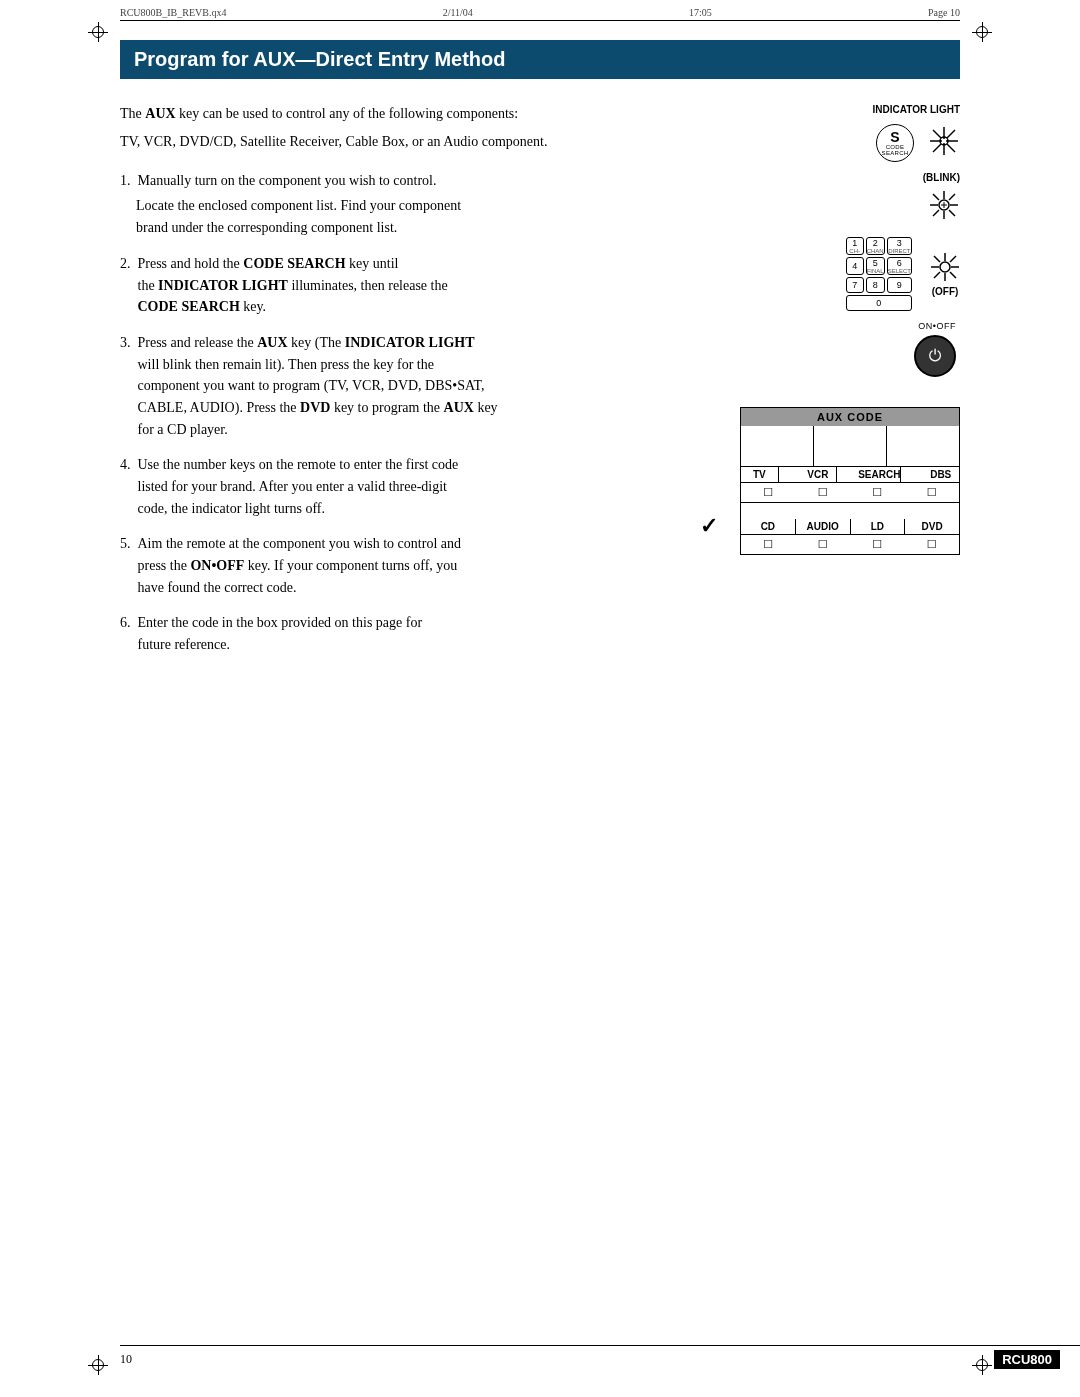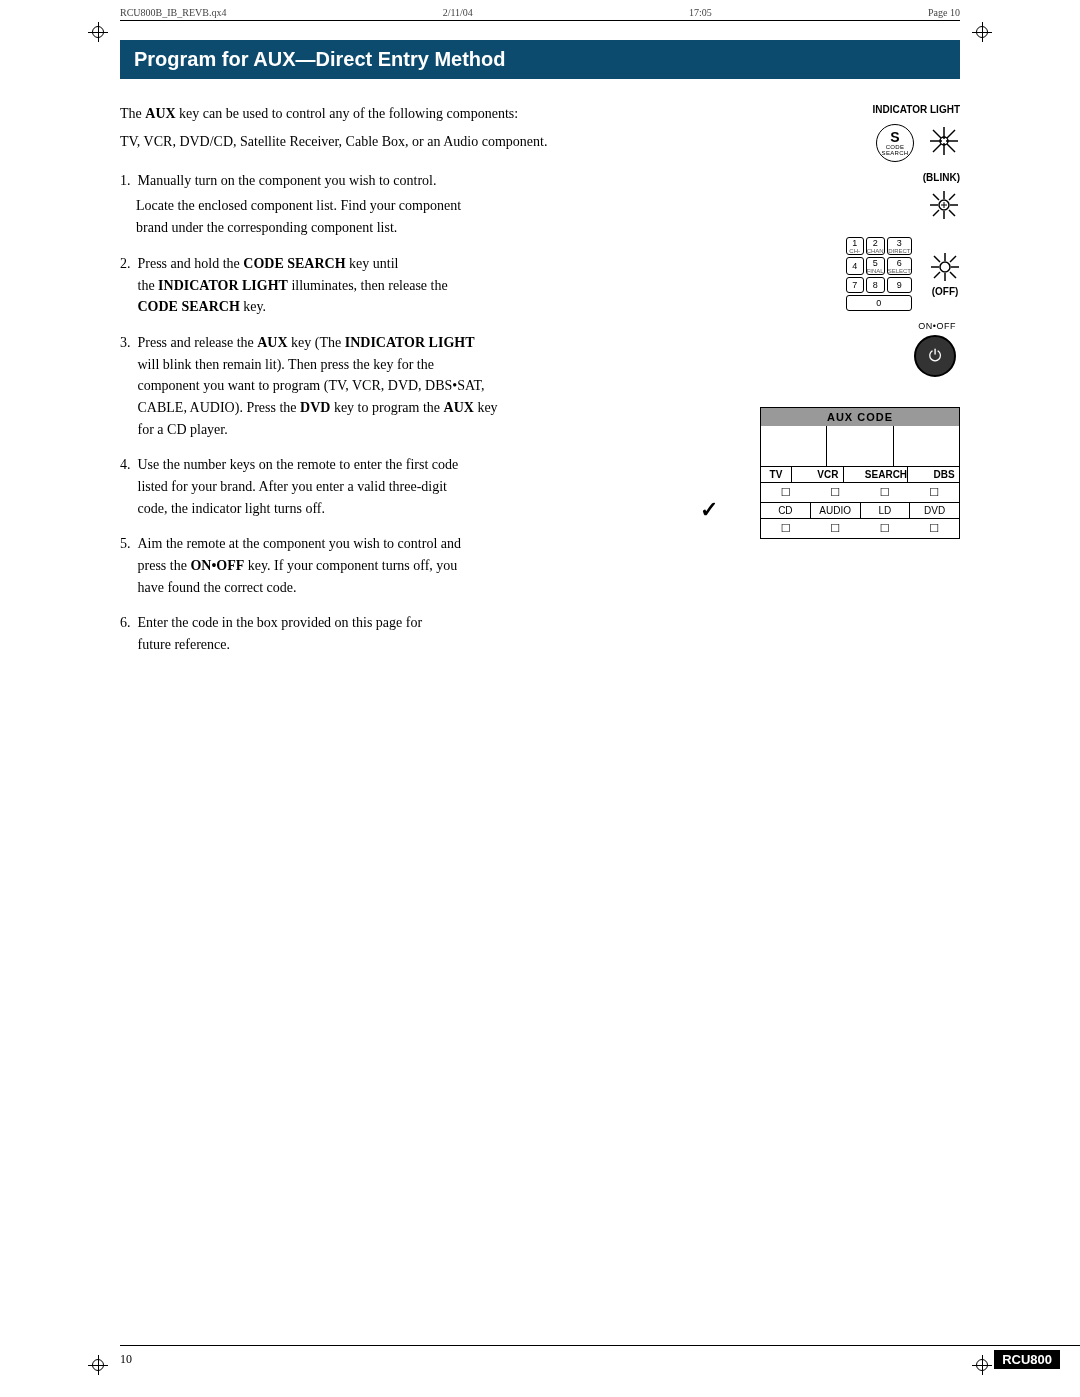--- a/index.html
+++ b/index.html
@@ -189,21 +189,21 @@
       display: inline-flex;
       align-items: center;
       justify-content: center;
       color: #fff;
       font-size: 16px;
     }
 
     
     .aux-code-section {
       border: 1px solid #000;
-      width: 200px;
+      width: 220px;
       margin-left: auto;
     }
 
     .aux-code-title {
       background: #999;
       text-align: center;
       font-size: 11px;
       font-weight: bold;
       font-family: Arial, sans-serif;
       padding: 3px;
@@ -253,24 +253,25 @@
 
     .aux-second-headers {
       display: flex;
       border-bottom: 1px solid #000;
     }
 
     .aux-second-header {
       flex: 1;
       text-align: center;
       font-size: 10px;
-      font-weight: normal;
+      font-weight: bold;
       font-family: Arial, sans-serif;
       padding: 2px 0;
       border-right: 1px solid #000;
+      margin-top: 16px;
     }
     .aux-second-header:last-child { border-right: none; }
 
     .aux-check-row2 {
       display: flex;
       padding: 3px 0;
     }
 
     .aux-check-cell2 {
       flex: 1;

